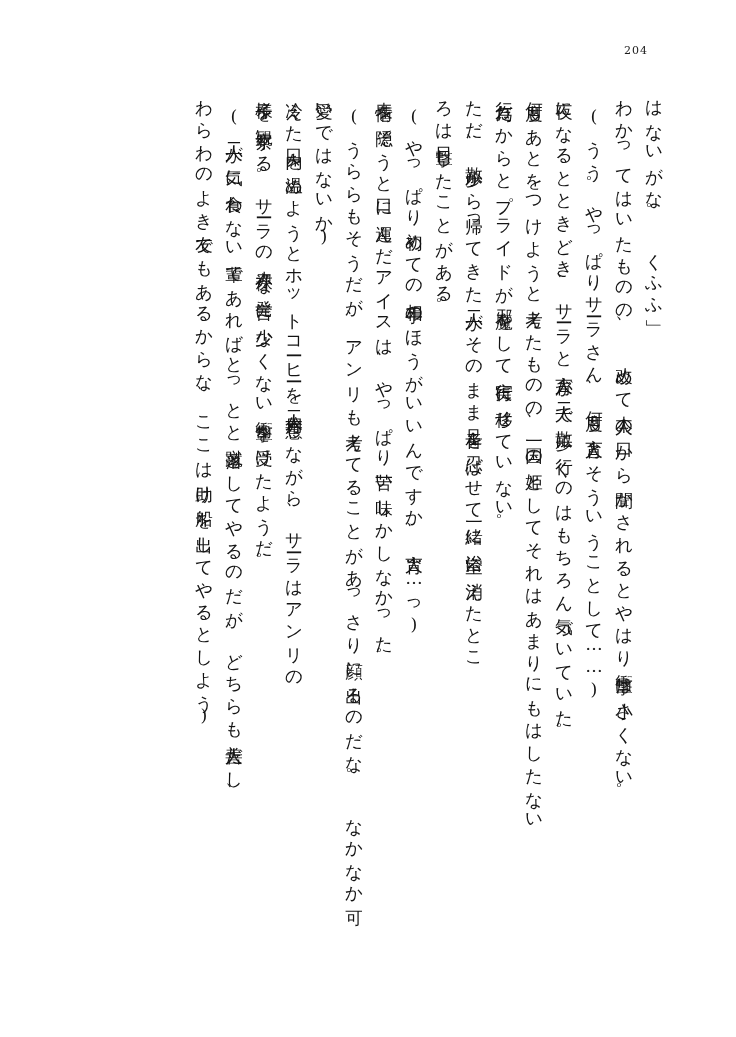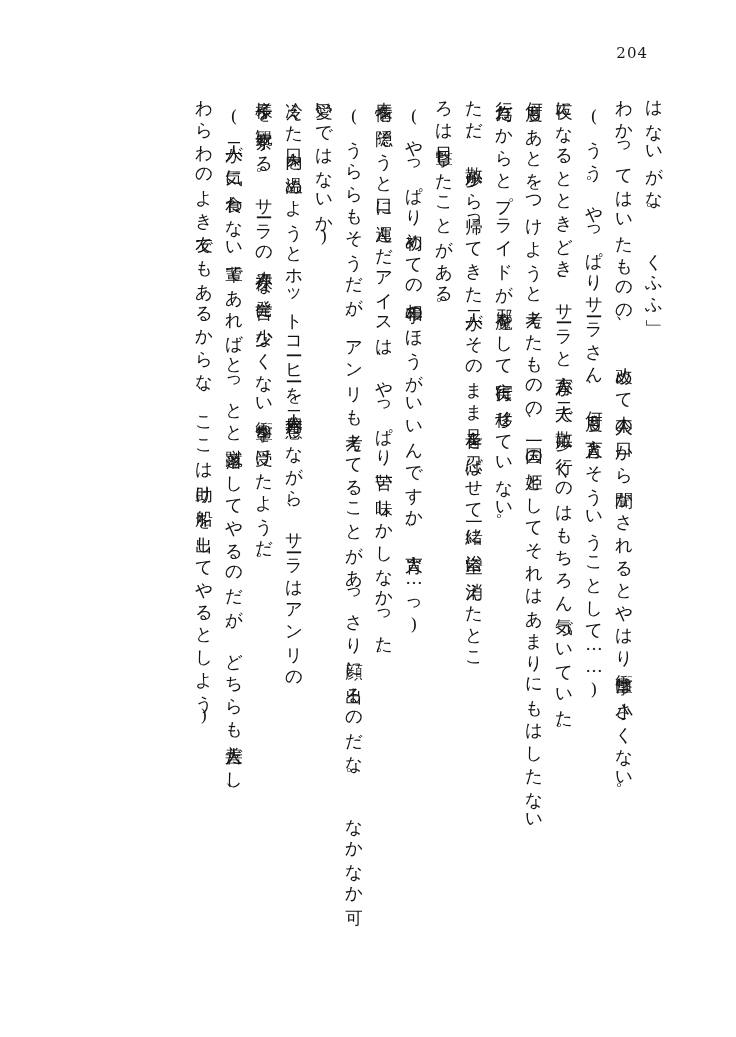--- a/index.html
+++ b/index.html
@@ -13,21 +13,21 @@
     height: 1037px;
     background: #ffffff;
     overflow: hidden;
     font-family: "DejaVu Serif", "Liberation Serif", serif;
     color: #111111;
   }
   #page-number {
     position: absolute;
     top: 44px;
     right: 88px;
-    font-size: 15px;
+    font-size: 11px;
     letter-spacing: 1px;
     color: #1a1a1a;
     font-family: "DejaVu Serif", "Liberation Serif", serif;
     text-align: right;
   }
   #body-text {
     position: absolute;
     top: 88px;
     left: 70px;
     right: 74px;

